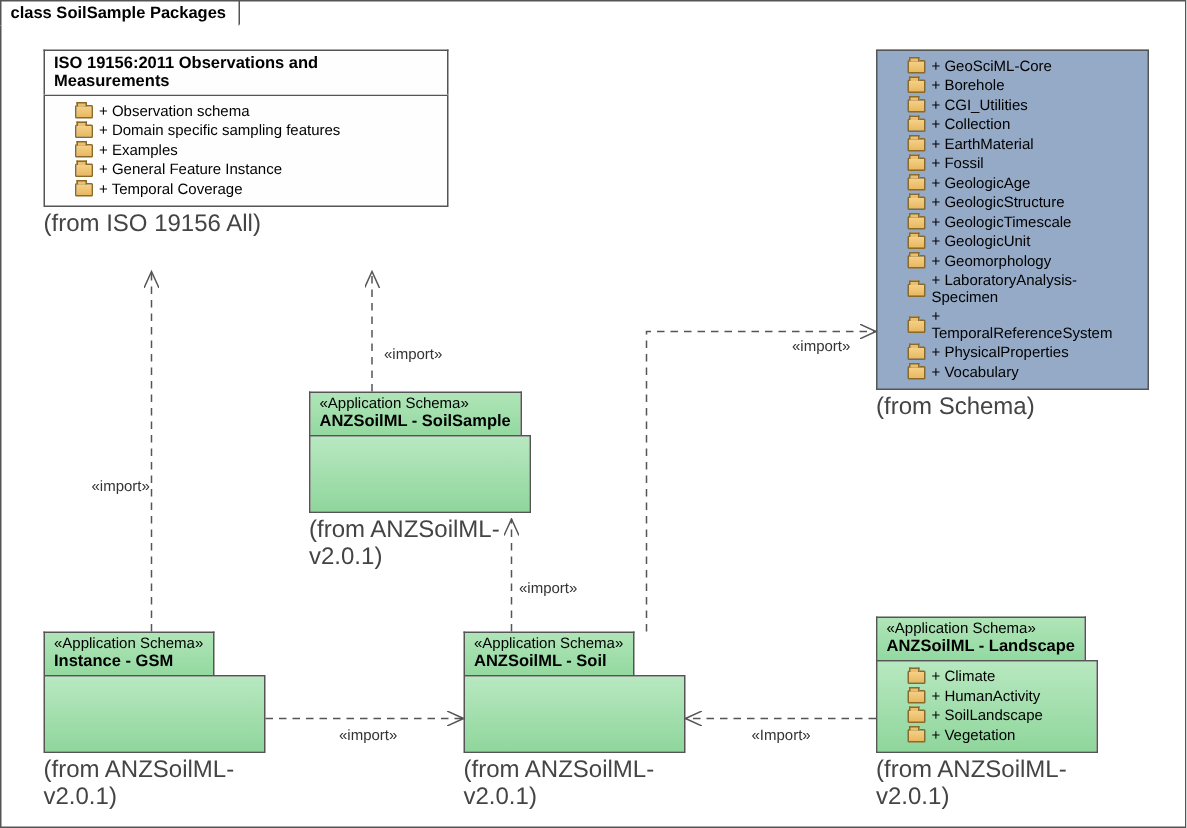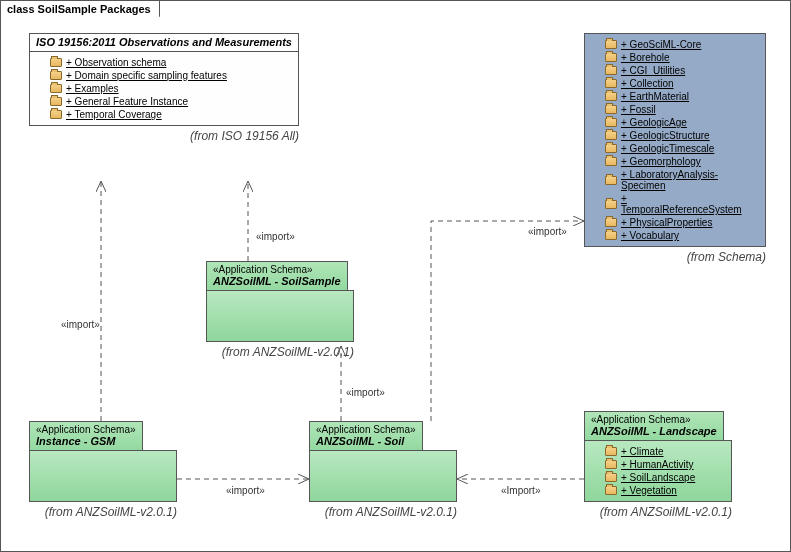--- a/index.html
+++ b/index.html
@@ -5,31 +5,31 @@
   * { box-sizing: border-box; margin: 0; padding: 0; }
   body { font-family: Arial, sans-serif; font-size: 10px; color: #000; background: #fff; }
   .diagram-frame { position: relative; width: 791px; height: 552px; border: 1px solid #555; background: #fff; }
   .frame-tab { position: absolute; top: -1px; left: -1px; border: 1px solid #555; border-bottom: none; background: #fff; padding: 2px 8px 2px 6px; font-weight: bold; font-size: 11px; }
   .frame-tab::after { content: ""; position: absolute; right: -8px; top: 0; width: 0; height: 0; border-style: solid; border-width: 0 0 17px 8px; border-color: transparent transparent #fff transparent; }
   .frame-tab-border { position: absolute; right: -9px; top: -1px; width: 0; height: 0; border-style: solid; border-width: 0 0 18px 9px; border-color: transparent transparent #555 transparent; z-index: -1; }
 
   .pkg { position: absolute; }
   .pkg-tab { border: 1px solid #555; border-bottom: none; padding: 2px 6px 3px 6px; display: inline-block; min-height: 14px; }
   .pkg-body { border: 1px solid #555; padding: 4px 6px; }
-  .pkg-title { font-weight: bold; font-size: 11px; font-style: italic; }
+  .pkg-title { font-weight: bold; font-size: 11px; }
   .pkg-stereo { font-size: 10px; }
-  .pkg-note { text-align: right; font-style: italic; font-size: 12px; color: #444; margin-top: 3px; }
+  .pkg-note { text-align: left; font-size: 16px; color: #444; margin-top: 3px; }
 
   .pkg-white .pkg-tab, .pkg-white .pkg-body { background: #fefefe; }
   .pkg-blue  .pkg-tab, .pkg-blue  .pkg-body { background: #95aac6; }
   .pkg-green .pkg-tab { background: linear-gradient(#b0e5b8, #93d9a0); }
   .pkg-green .pkg-body { background: linear-gradient(#b8e8c0, #8fd69c); }
 
   .pkg ul { list-style: none; }
-  .pkg ul li { display: flex; align-items: center; gap: 4px; padding: 1px 14px; text-decoration: underline; }
+  .pkg ul li { display: flex; align-items: center; gap: 4px; padding: 1px 14px; }
   .folder-icon { width: 12px; height: 9px; background: linear-gradient(#f5d088, #e8b860); border: 1px solid #8a6a2a; border-radius: 1px; position: relative; flex-shrink: 0; }
   .folder-icon::before { content: ""; position: absolute; top: -3px; left: 0; width: 5px; height: 2px; background: #e8c070; border: 1px solid #8a6a2a; border-bottom: none; }
 
   svg.connectors { position: absolute; top: 0; left: 0; width: 100%; height: 100%; pointer-events: none; }
   .dashed { stroke: #555; stroke-width: 1; stroke-dasharray: 5 4; fill: none; }
   .conn-label { position: absolute; font-size: 10px; color: #333; background: transparent; }
 </style>
 </head>
 <body>
 
@@ -104,20 +104,24 @@
         <li>
             <span class="folder-icon"></span>
             <span>+ GeologicStructure</span>
           </li>
         <li>
             <span class="folder-icon"></span>
             <span>+ GeologicTimescale</span>
           </li>
         <li>
             <span class="folder-icon"></span>
+            <span>+ GeologicUnit</span>
+          </li>
+        <li>
+            <span class="folder-icon"></span>
             <span>+ Geomorphology</span>
           </li>
         <li>
             <span class="folder-icon"></span>
             <span>+ LaboratoryAnalysis-Specimen</span>
           </li>
         <li>
             <span class="folder-icon"></span>
             <span>+ TemporalReferenceSystem</span>
           </li>

